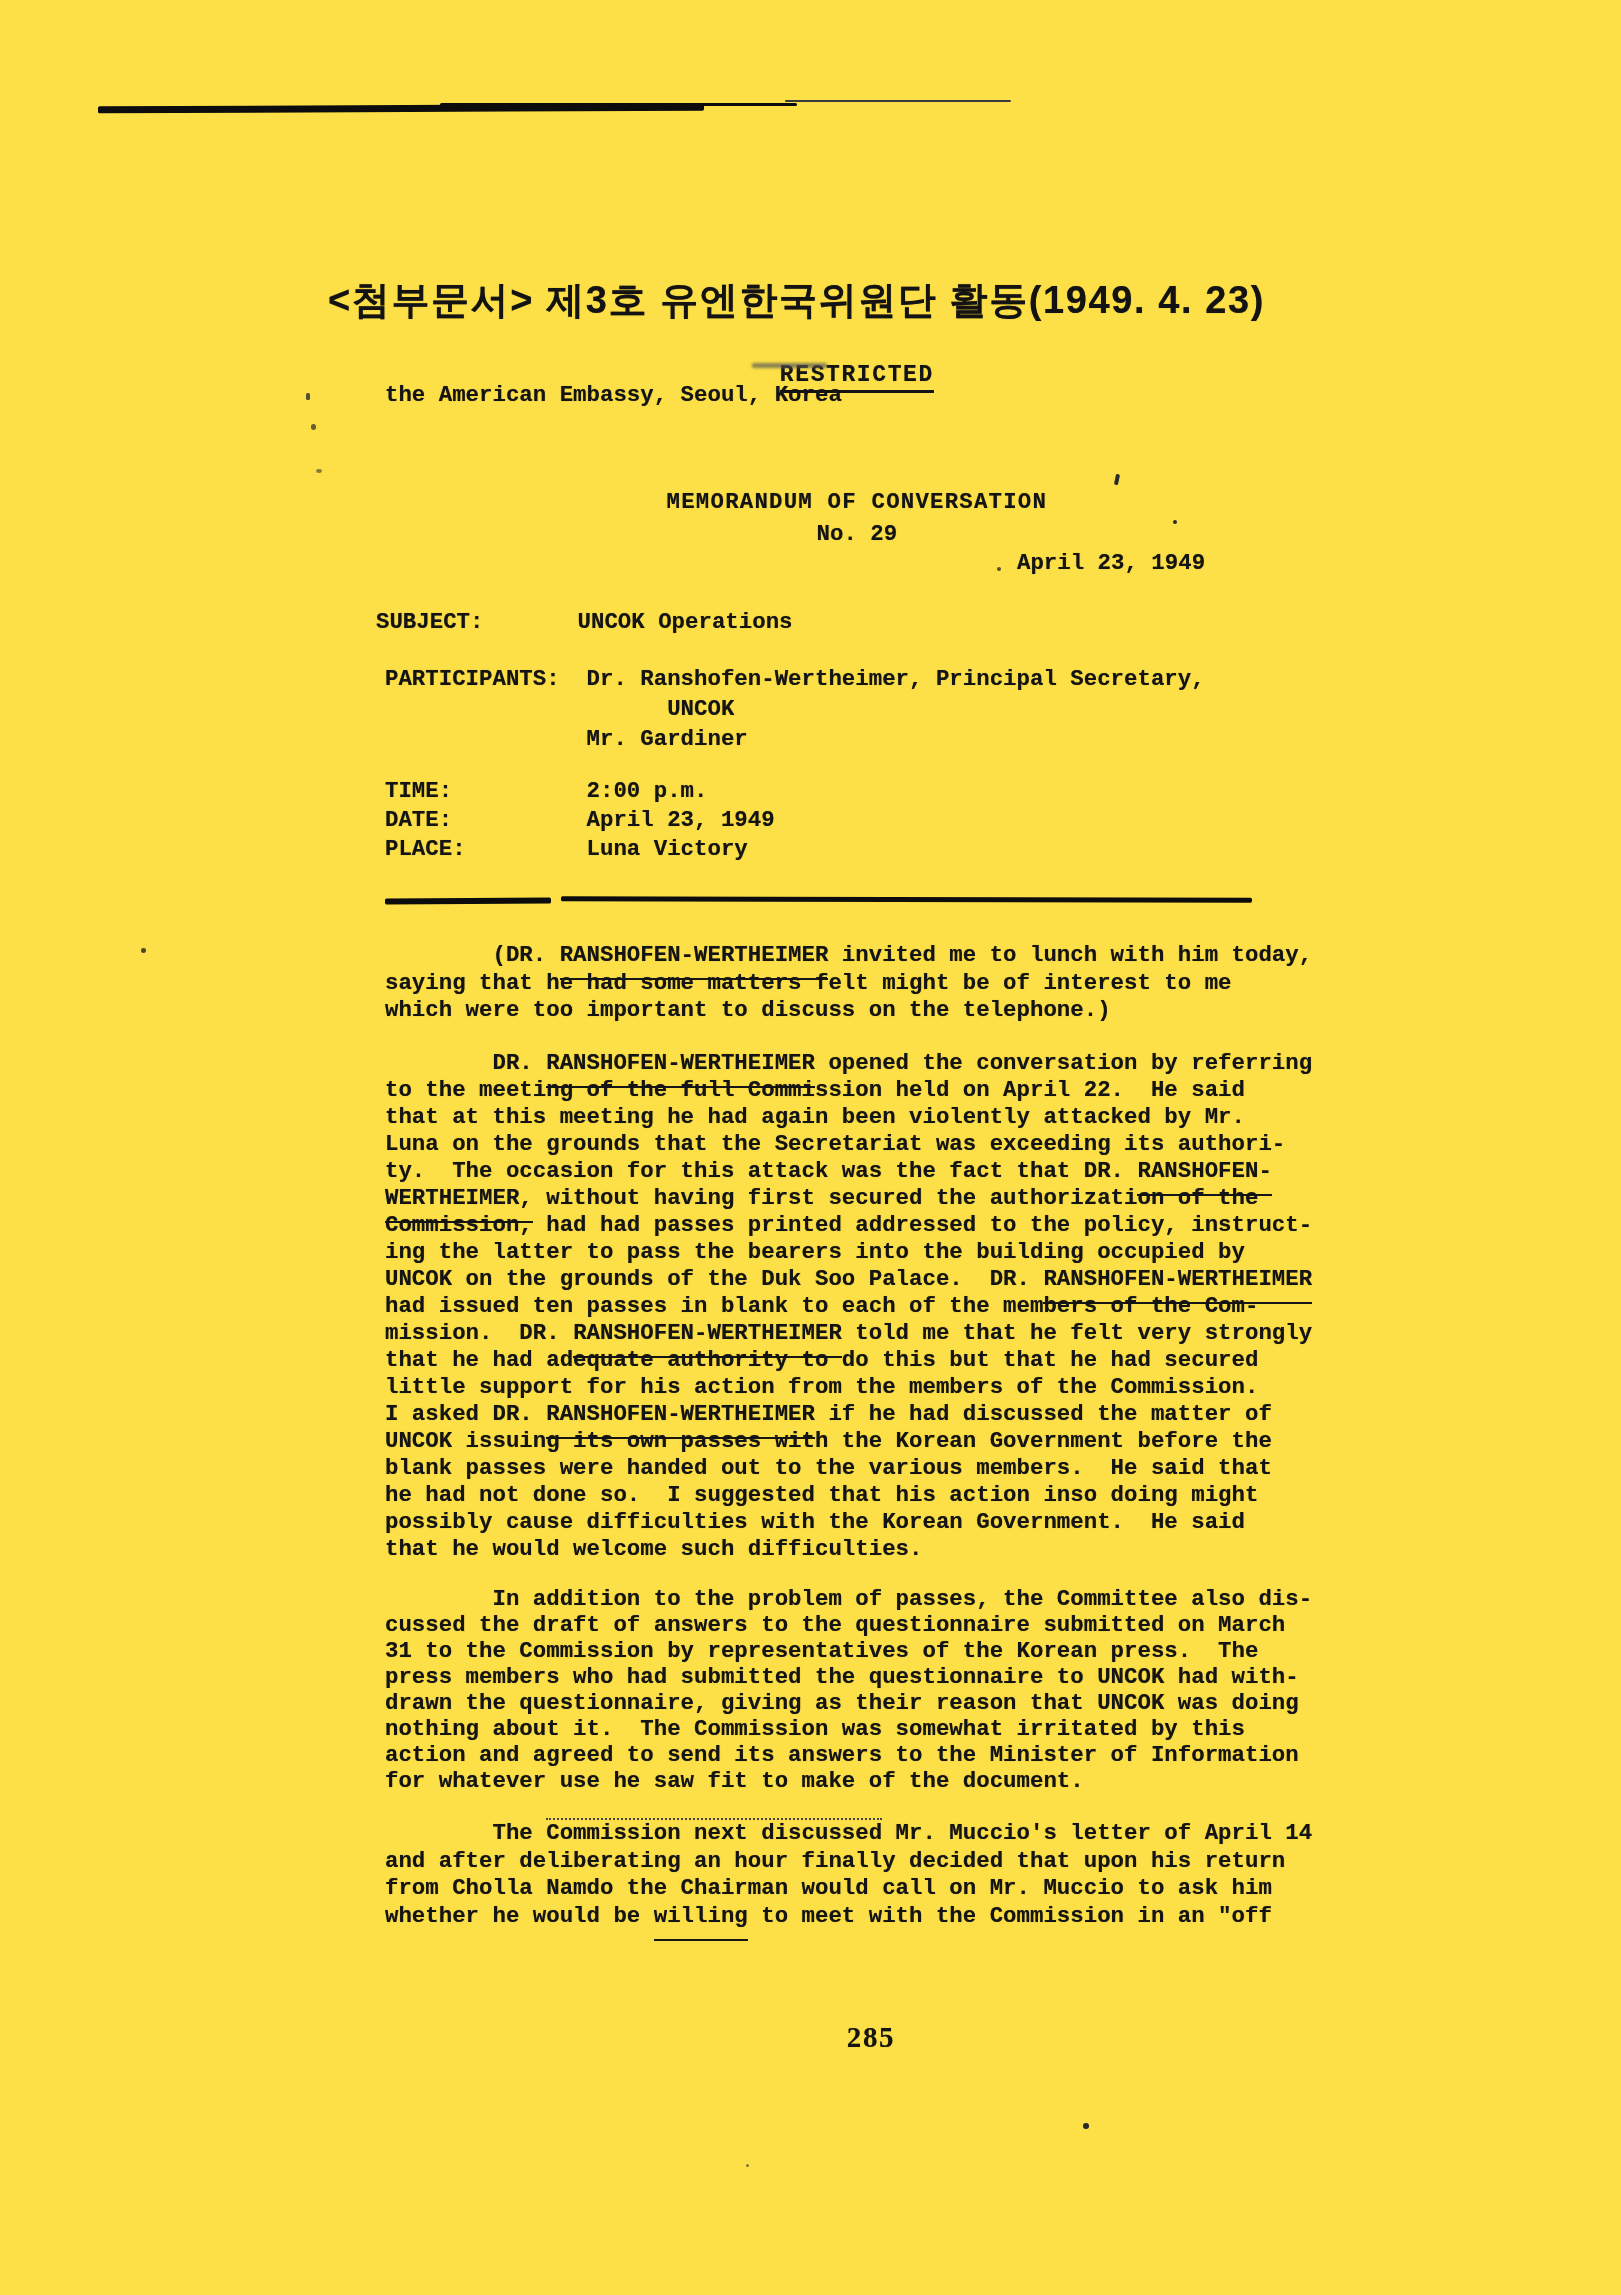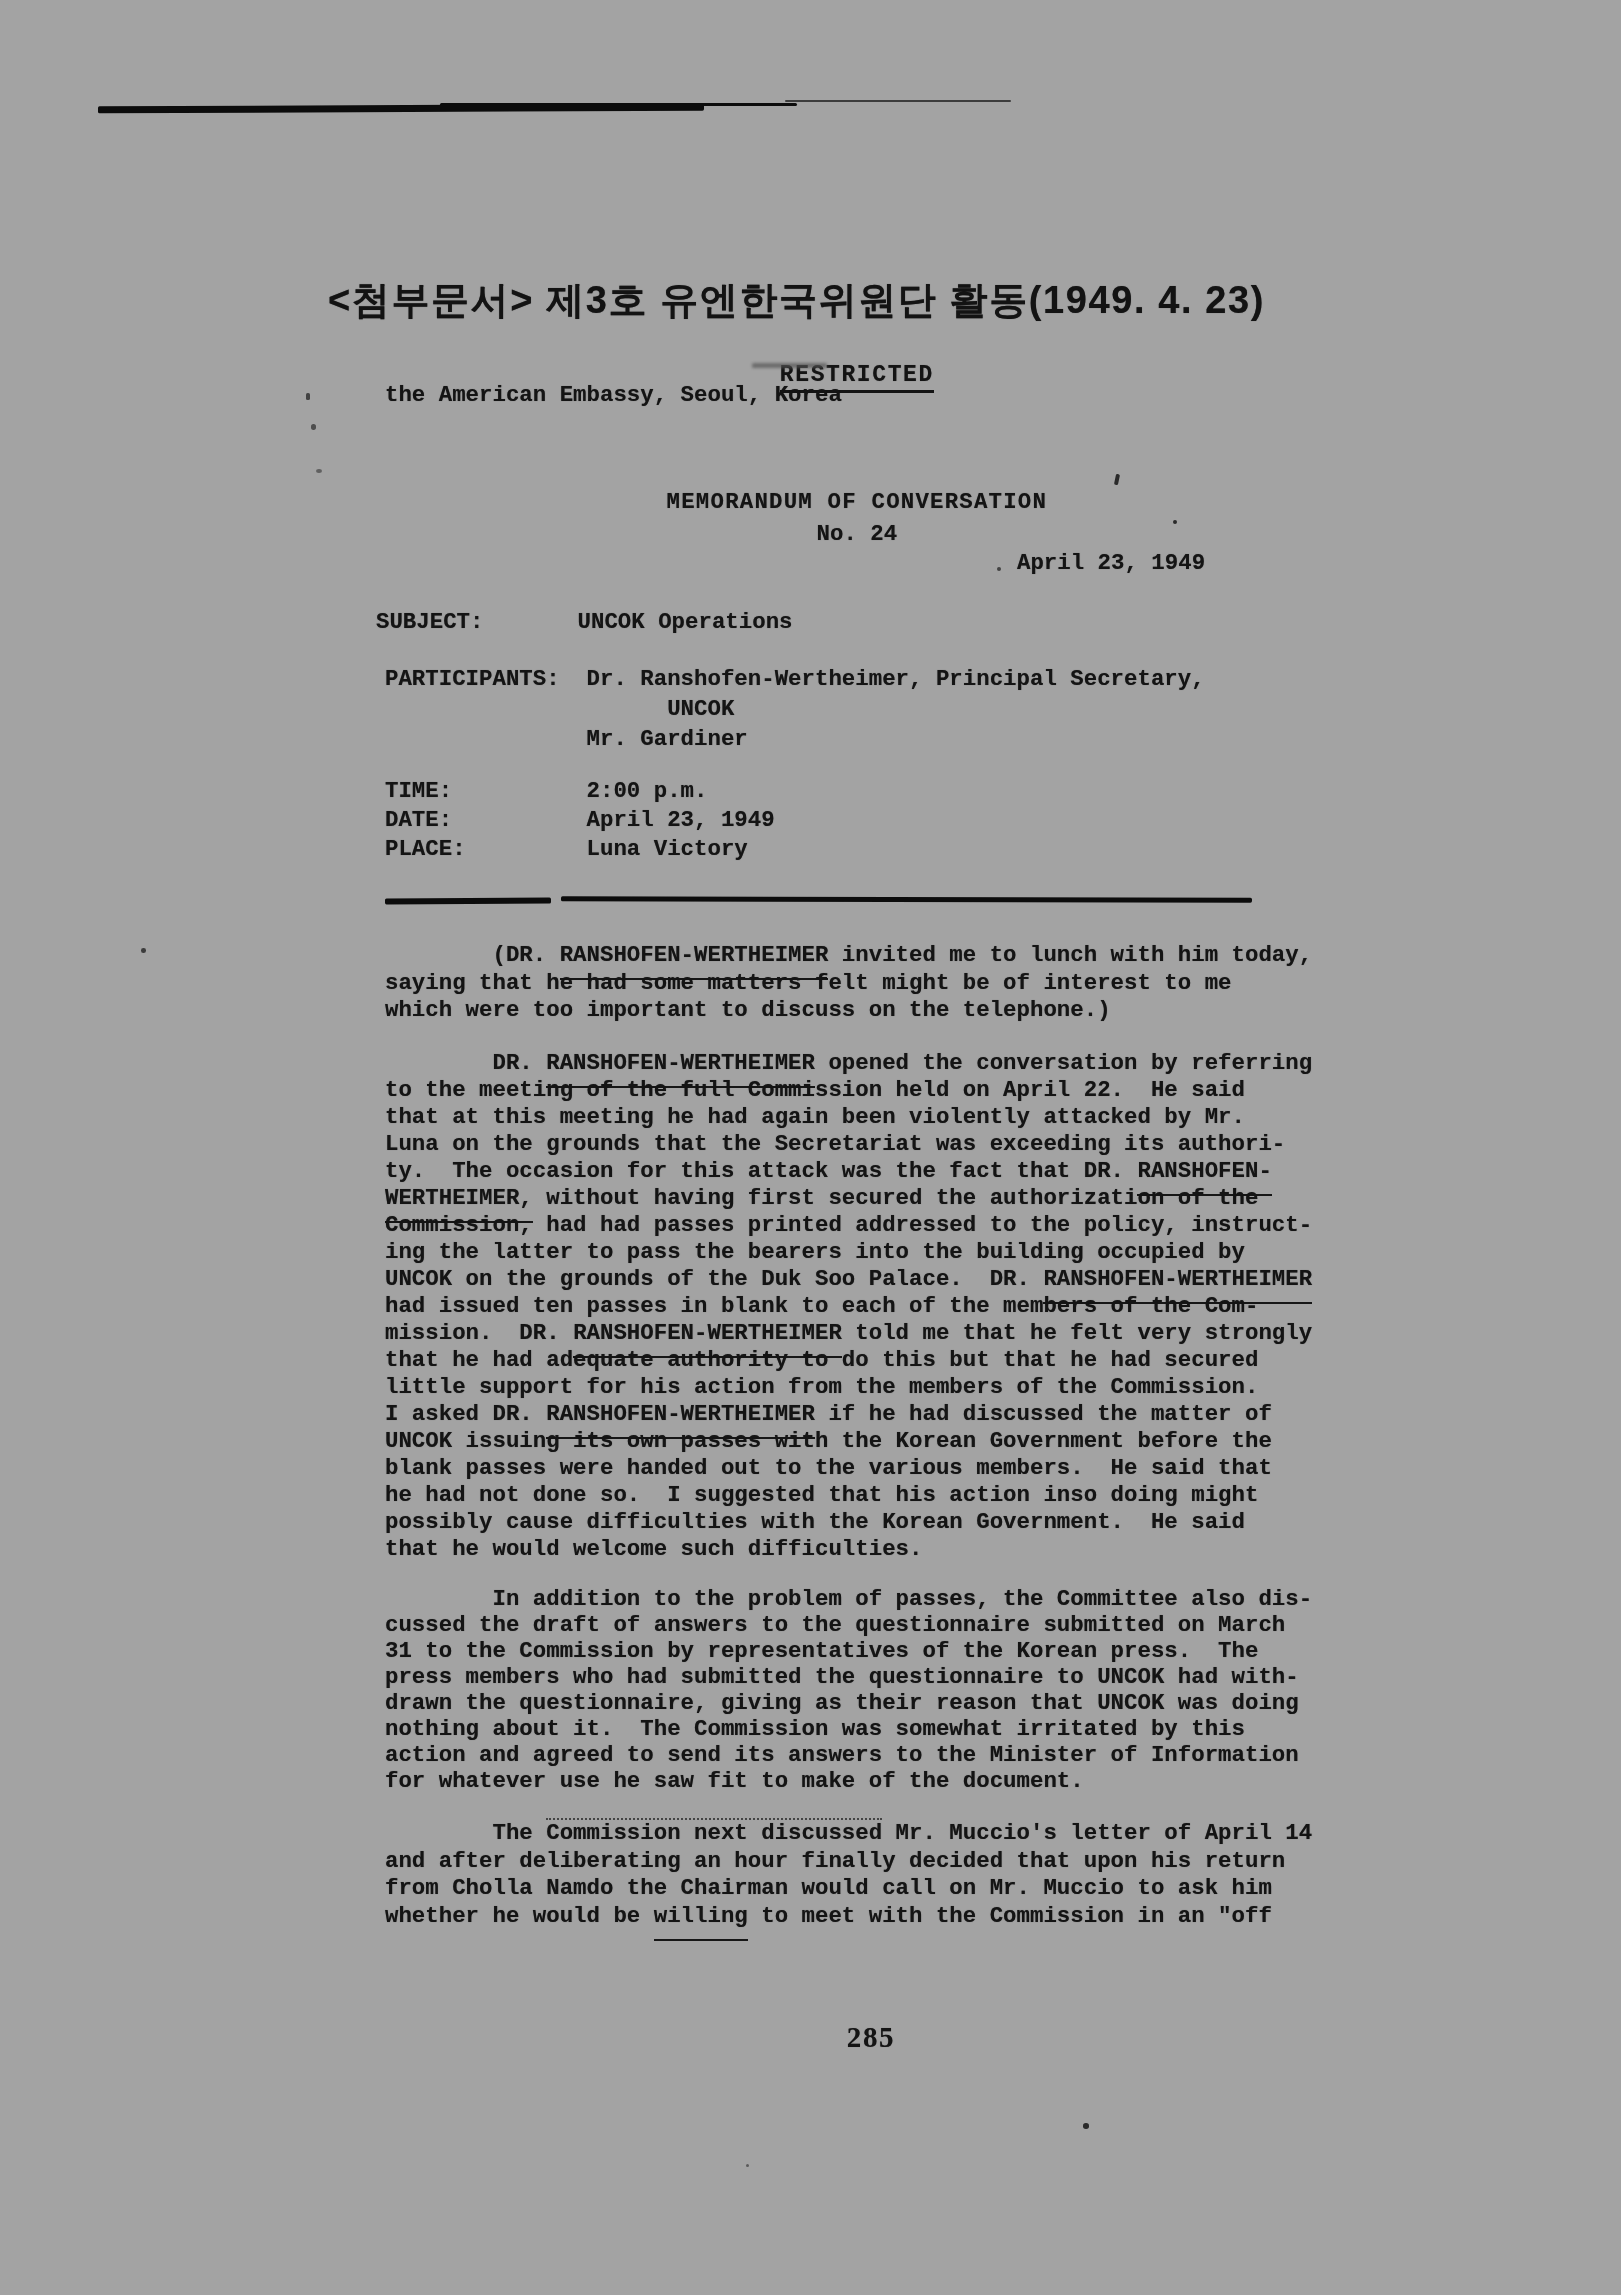--- a/index.html
+++ b/index.html
@@ -1,20 +1,20 @@
 <!DOCTYPE html>
 <html style="font-size:12.6px"><head>
 <meta charset="utf-8">
 <style>
   html,body { margin:0; padding:0; background:#e8e8e6; }
   .page {
     position:relative;
     width:1622px; height:2295px;
     margin:0 auto;
-    background:#a3a3a3;
+    background:#fde047;
     overflow:hidden;
   }
   
   .tw {
     font-family:"Liberation Mono","DejaVu Sans Mono",monospace;
     font-weight:700;
     font-size:22.4px;
     color:#141414;
     white-space:pre;
     text-shadow:0 0 0.8px rgba(20,20,20,0.5);
@@ -108,21 +108,21 @@
     <span class="inner">RESTRICTED</span>
   </div>
   <div class="rule" id="restricted-smudge"></div>
 
   <div class="block tw" id="enclosure-block"><div class="tline"><span>the American Embassy, Seoul, Korea</span></div></div>
 
   <div class="center-row tw" id="memo-title-row">
     <span class="inner">MEMORANDUM OF CONVERSATION</span>
   </div>
   <div class="center-row tw" id="memo-no-row">
-    <span class="inner">No. 24</span>
+    <span class="inner">No. 29</span>
   </div>
 
   <div class="block tw" id="date-line">April 23, 1949</div>
 
   <div class="block tw" id="subject-block"><div class="tline"><span>SUBJECT:       UNCOK Operations</span></div></div>
 
   <div class="block tw" id="participants-block"><div class="tline"><span>PARTICIPANTS:  Dr. Ranshofen-Wertheimer, Principal Secretary,</span></div><div class="tline"><span>                     UNCOK</span></div><div class="tline"><span>               Mr. Gardiner</span></div></div>
 
   <div class="block tw" id="schedule-block"><div class="tline"><span>TIME:          2:00 p.m.</span></div><div class="tline"><span>DATE:          April 23, 1949</span></div><div class="tline"><span>PLACE:         Luna Victory</span></div></div>
 

